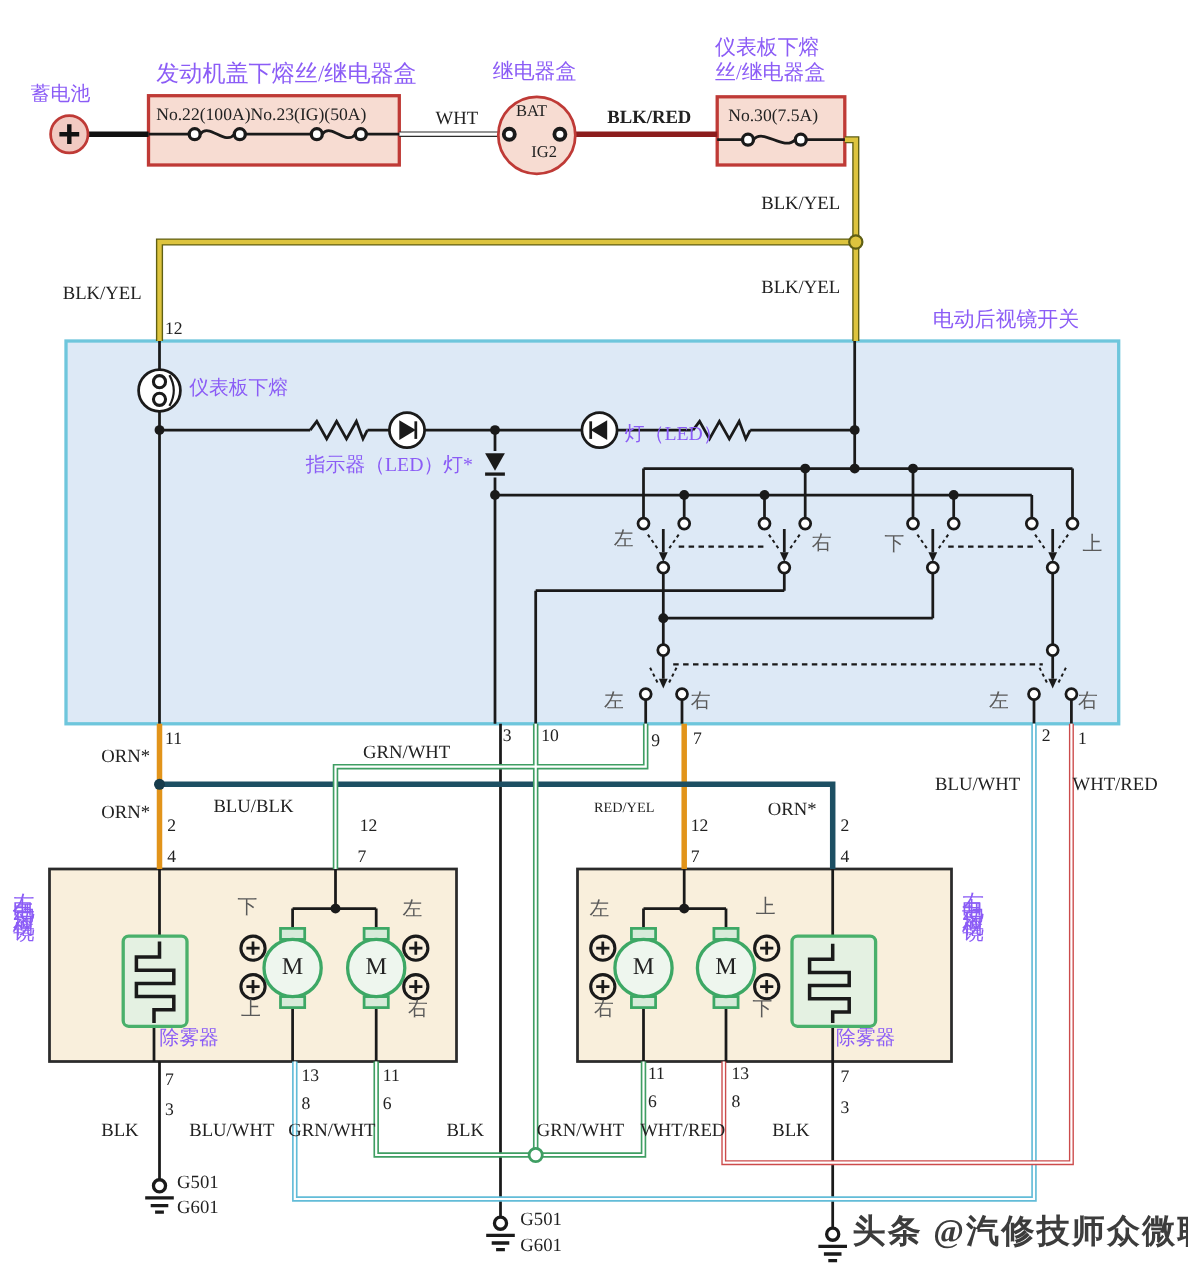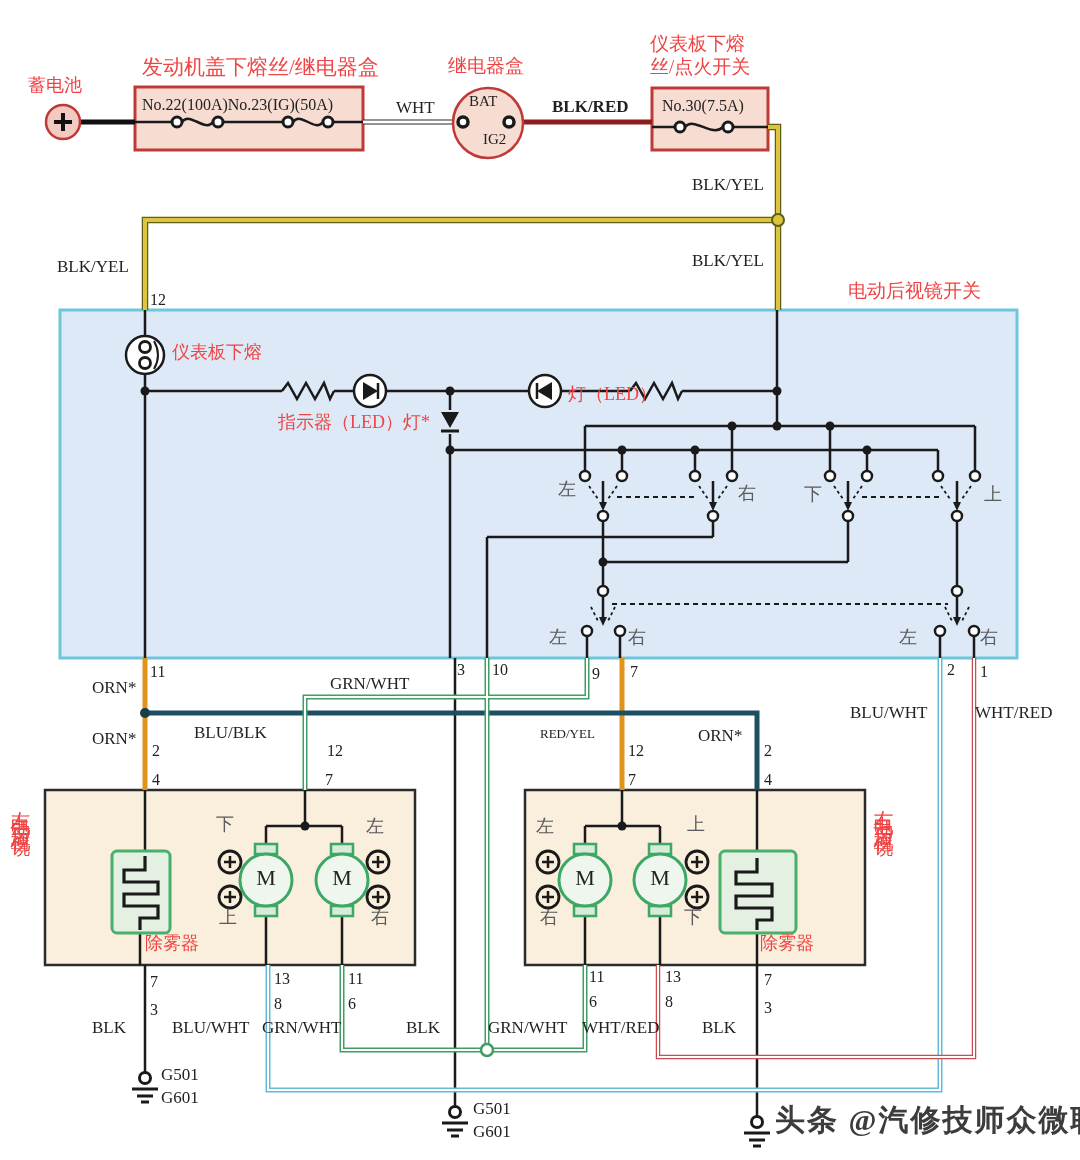--- a/index.html
+++ b/index.html
@@ -1,21 +1,21 @@
 <!DOCTYPE html>
 <html><head>
 <meta charset="utf-8">
 <style>
   html,body{margin:0;padding:0;background:#ffffff;}
   #stage{position:relative;width:1080px;height:1160px;background:#ffffff;overflow:hidden;
          font-family:"Liberation Serif","DejaVu Serif",serif;}
   #wiring{position:absolute;left:0;top:0;}
   #labels{position:absolute;left:0;top:0;width:1080px;height:1160px;pointer-events:none;}
   .lbl{position:absolute;white-space:nowrap;color:#222;line-height:1.1;}
-  .cn{color:#ef4444;}
+  .cn{color:#8b5cf6;}
   .gray{color:#5a5a5a;}
   .vert{writing-mode:vertical-rl;text-orientation:upright;letter-spacing:5px;}
   .center{transform:translateX(-50%);}
   .wm{font-weight:bold;color:#3c3c3c;letter-spacing:2px;
       text-shadow:0 0 2px #fff,1px 1px 0 #fff,-1px -1px 0 #fff;}
 </style>
 </head>
 <body>
 
 <div id="stage">
@@ -265,21 +265,21 @@
 <div id="labels">
       <div class="lbl cn" style="left: 28px; top: 76px; font-size: 18px; font-family: Liberation Serif, serif;">蓄电池</div>
       <div class="lbl cn" style="left: 142px; top: 56px; font-size: 21px;">发动机盖下熔丝/继电器盒</div>
       <div class="lbl" style="left: 142px; top: 96px; font-size: 16px;">No.22(100A)No.23(IG)(50A)</div>
       <div class="lbl" style="left: 396px; top: 99px; font-size: 17px;">WHT</div>
       <div class="lbl cn" style="left: 448px; top: 56px; font-size: 19px;">继电器盒</div>
       <div class="lbl" style="left: 469px; top: 93px; font-size: 15px;">BAT</div>
       <div class="lbl" style="left: 483px; top: 131px; font-size: 15px;">IG2</div>
       <div class="lbl" style="left: 552px; top: 98px; font-size: 17px; font-weight: bold;">BLK/RED</div>
       <div class="lbl cn" style="left: 650px; top: 34px; font-size: 19px;">仪表板下熔</div>
-      <div class="lbl cn" style="left: 650px; top: 57px; font-size: 19px;">丝/点火开关</div>
+      <div class="lbl cn" style="left: 650px; top: 57px; font-size: 19px;">丝/继电器盒</div>
       <div class="lbl" style="left: 662px; top: 97px; font-size: 16px;">No.30(7.5A)</div>
       <div class="lbl" style="left: 692px; top: 176px; font-size: 17px;">BLK/YEL</div>
       <div class="lbl" style="left: 57px; top: 258px; font-size: 17px;">BLK/YEL</div>
       <div class="lbl" style="left: 692px; top: 252px; font-size: 17px;">BLK/YEL</div>
       <div class="lbl" style="left: 150px; top: 291px; font-size: 16px;">12</div>
       <div class="lbl cn" style="left: 848px; top: 281px; font-size: 19px;">电动后视镜开关</div>
       <div class="lbl cn" style="left: 172px; top: 343px; font-size: 18px;">仪表板下熔</div>
       <div class="lbl cn" style="left: 568px; top: 357px; font-size: 18px; margin-top: 28px;">灯（LED）</div>
       <div class="lbl cn" style="left: 278px; top: 413px; font-size: 18px;">指示器（LED）灯*</div>
       <div class="lbl gray" style="left: 558px; top: 480px; font-size: 18px;">左</div>

